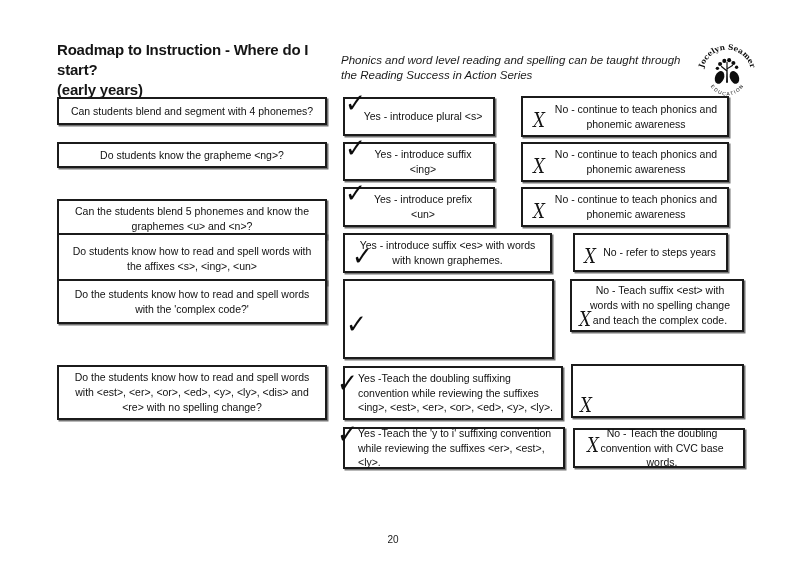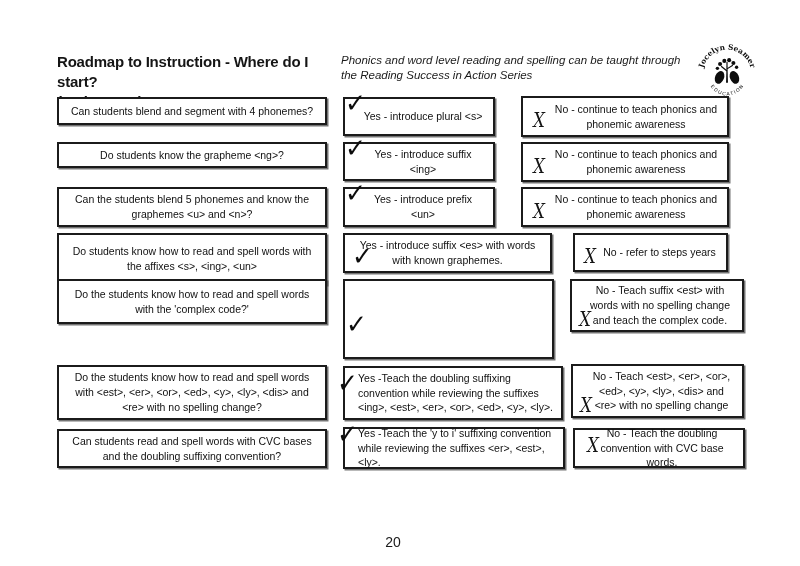--- a/index.html
+++ b/index.html
@@ -2,21 +2,21 @@
 <html><head>
 <meta charset="utf-8">
 <style>
   html,body{margin:0;padding:0;background:#e8e8e8;}
   #page{
     position:relative;width:800px;height:566px;background:#ffffff;
     font-family:"Liberation Sans",sans-serif;color:#111;overflow:hidden;
     margin:0 auto;
   }
   .title{
-    position:absolute;left:57px;top:52px;width:290px;
+    position:absolute;left:57px;top:40px;width:290px;
     font-size:15px;font-weight:bold;line-height:20px;letter-spacing:-0.2px;color:#151515;
   }
   .subtitle{
     position:absolute;left:341px;top:53px;width:352px;
     font-style:italic;font-size:11.5px;line-height:15px;color:#1a1a1a;
   }
   .logo{position:absolute;left:694px;top:38px;width:66px;height:66px;}
   .box{
     position:absolute;box-sizing:border-box;background:#fff;
     border:2px solid #1b1b1b;box-shadow:1.5px 1.5px 0 rgba(70,70,70,.75);
@@ -29,21 +29,21 @@
   .check{
     font-family:"DejaVu Sans",sans-serif;font-weight:bold;font-size:25px;color:#0c0c0c;
     transform:scaleY(1.05);
   }
   .xmark{
     font-family:"DejaVu Serif",serif;font-style:italic;font-weight:normal;
     font-size:20px;color:#151515;transform:scaleX(.82);
   }
   .pageno{
     position:absolute;left:0;right:14px;top:534px;text-align:center;
-    font-size:14px;color:#1a1a1a;
+    font-size:10px;color:#1a1a1a;
   }
 </style>
 </head>
 <body>
 
 <div id="page">
 
   <div class="title">
     <div>Roadmap to Instruction - Where do I start?</div>
     <div>(early years)</div>
@@ -95,21 +95,21 @@
   </div>
   <div class="box" style="left:343px;top:142px;width:152px;height:39px;padding-left:16px">
     <span class="mark check" style="left:0px;top:-13px">✓</span>
     <span>Yes - introduce suffix &lt;ing&gt;</span>
   </div>
   <div class="box" style="left:521px;top:142px;width:208px;height:40px;padding-left:30px">
     <span class="mark xmark" style="left:9px;top:8px">X</span>
     <span>No - continue to teach phonics and phonemic awareness</span>
   </div>
 
-  <div class="box" style="left:57px;top:187px;width:270px;height:40px">
+  <div class="box" style="left:57px;top:199px;width:270px;height:40px">
     <span>Can the students blend 5 phonemes and know the graphemes &lt;u&gt; and &lt;n&gt;?</span>
   </div>
   <div class="box" style="left:343px;top:187px;width:152px;height:40px;padding-left:16px">
     <span class="mark check" style="left:0px;top:-13px">✓</span>
     <span>Yes - introduce prefix &lt;un&gt;</span>
   </div>
   <div class="box" style="left:521px;top:187px;width:208px;height:40px;padding-left:30px">
     <span class="mark xmark" style="left:9px;top:8px">X</span>
     <span>No - continue to teach phonics and phonemic awareness</span>
   </div>
@@ -139,26 +139,22 @@
 
   <div class="box" style="left:57px;top:365px;width:270px;height:55px">
     <span>Do the students know how to read and spell words with &lt;est&gt;, &lt;er&gt;, &lt;or&gt;, &lt;ed&gt;, &lt;y&gt;, &lt;ly&gt;, &lt;dis&gt; and &lt;re&gt;  with no spelling change?</span>
   </div>
   <div class="box tal" style="left:343px;top:366px;width:220px;height:54px;padding-left:13px">
     <span class="mark check" style="left:-8px;top:-2px">✓</span>
     <span>Yes -Teach the doubling suffixing convention while reviewing the suffixes &lt;ing&gt;, &lt;est&gt;, &lt;er&gt;, &lt;or&gt;, &lt;ed&gt;, &lt;y&gt;, &lt;ly&gt;.</span>
   </div>
   <div class="box" style="left:571px;top:364px;width:173px;height:54px;padding-left:16px">
     <span class="mark xmark" style="left:6px;bottom:-3px">X</span>
-    <span>No - Teach &lt;est&gt;, &lt;er&gt;, &lt;or&gt;, &lt;ed&gt;, &lt;y&gt;, &lt;ly&gt;, &lt;dis&gt; and &lt;re&gt; with no spelling change</span>
   </div>
 
-  <div class="box" style="left:57px;top:429px;width:270px;height:39px">
-    <span>Can students read and spell words with CVC bases and the doubling suffixing convention?</span>
-  </div>
   <div class="box tal" style="left:343px;top:427px;width:222px;height:42px;padding-left:13px">
     <span class="mark check" style="left:-8px;top:-12px">✓</span>
     <span>Yes -Teach the 'y to i' suffixing convention while reviewing the suffixes &lt;er&gt;, &lt;est&gt;, &lt;ly&gt;.</span>
   </div>
   <div class="box" style="left:573px;top:428px;width:172px;height:40px;padding-left:14px">
     <span class="mark xmark" style="left:11px;top:1px">X</span>
     <span>No - Teach the doubling convention with CVC base words.</span>
   </div>
 
   <div class="pageno">20</div>

